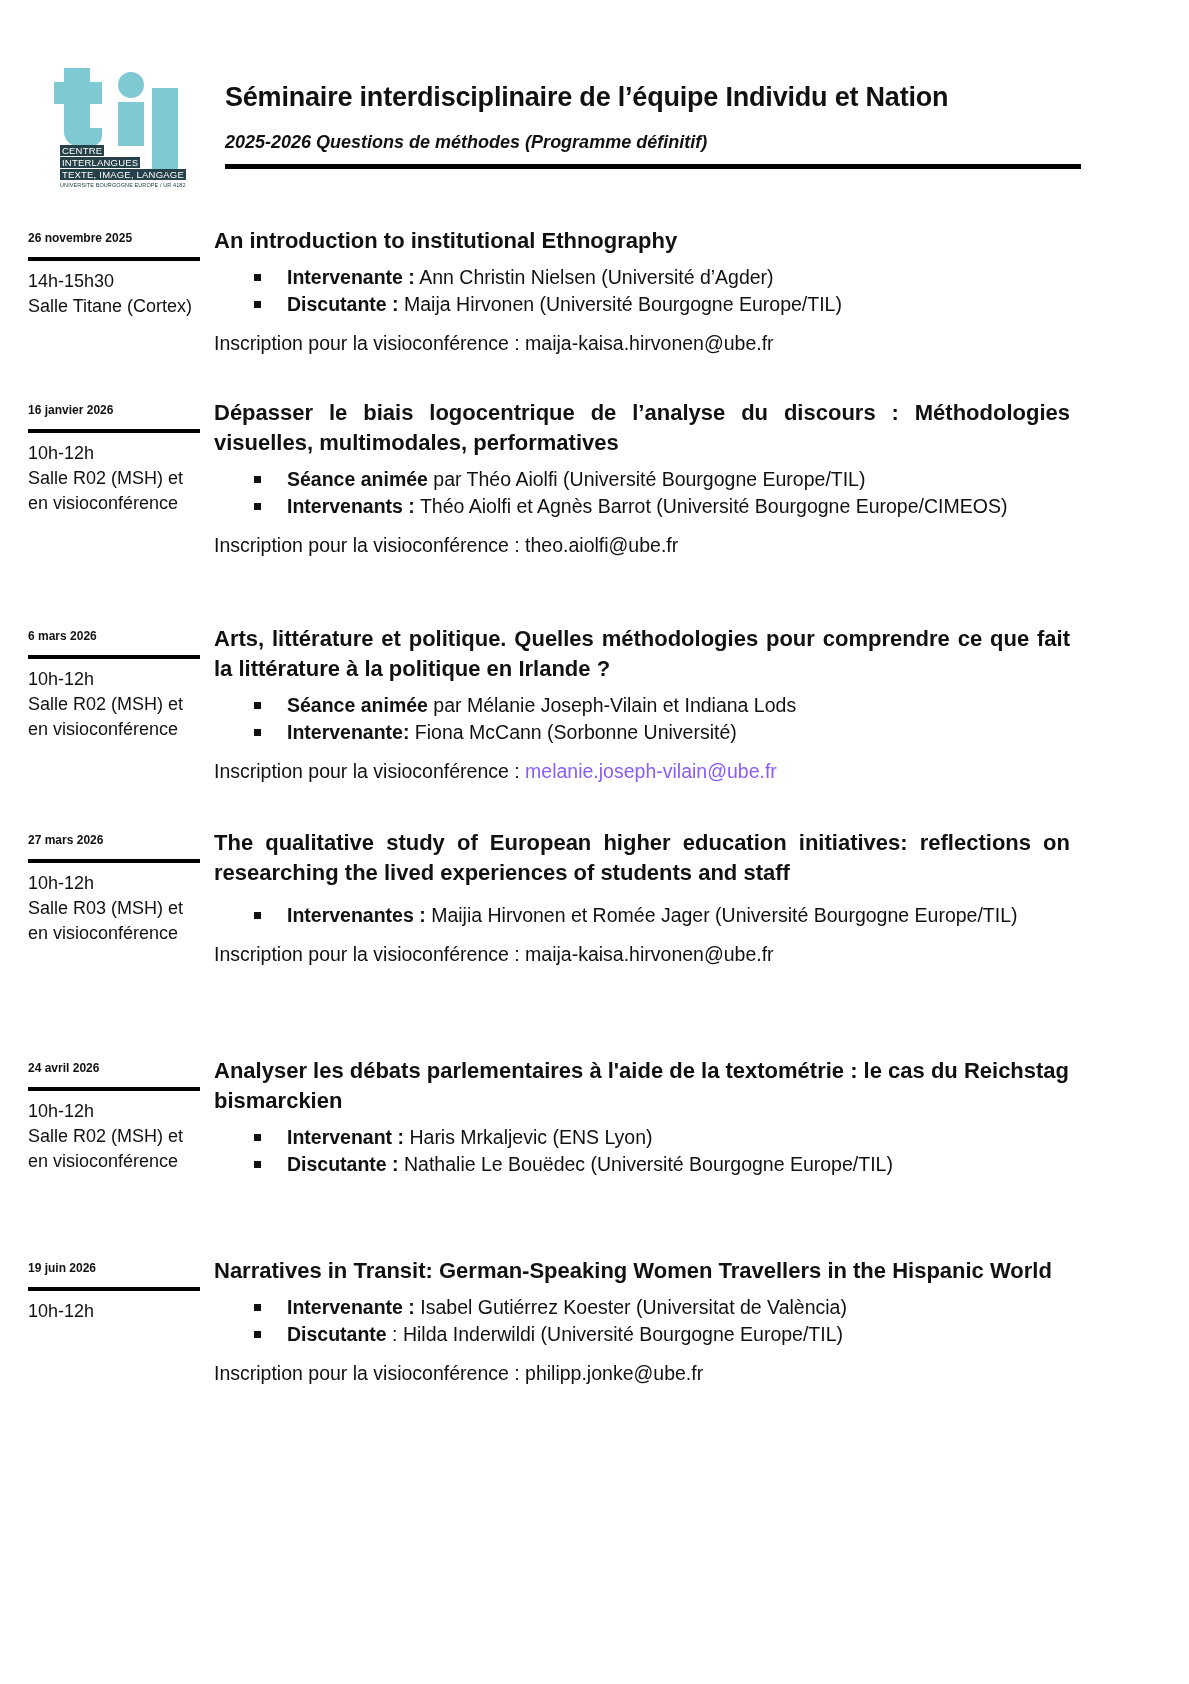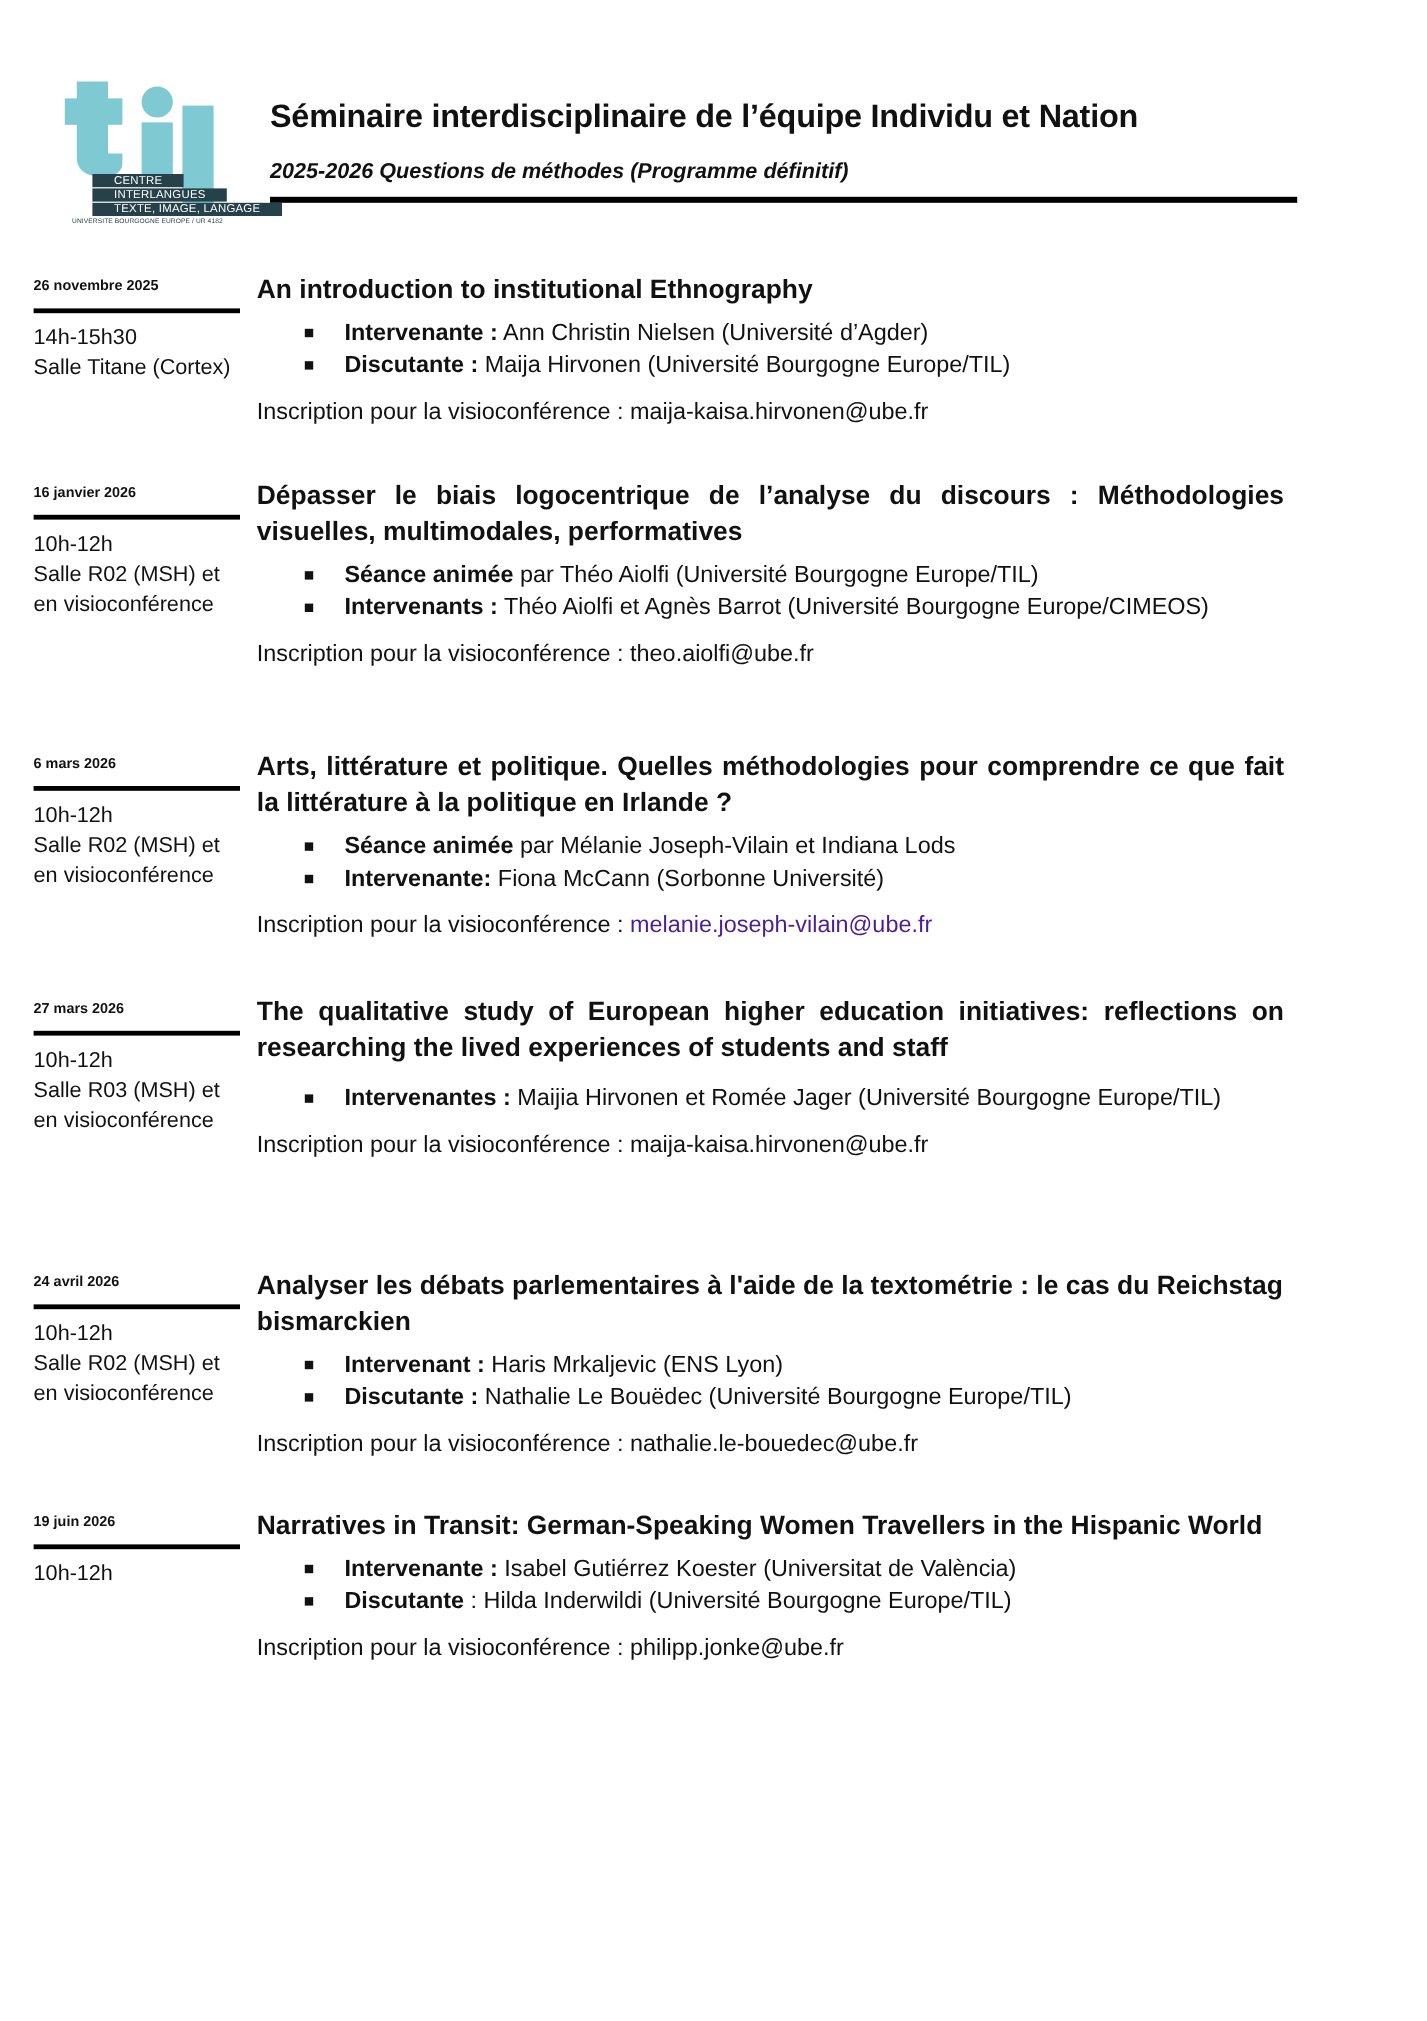--- a/index.html
+++ b/index.html
@@ -6,21 +6,21 @@
   body { width: 1189px; height: 1684px; position: relative; overflow: hidden;
          font-family: "Liberation Sans", "DejaVu Sans", sans-serif; color: #111; }
 
   .logo { position: absolute; left: 54px; top: 56px; width: 126px; height: 132px; }
   .logo .t-stem { position: absolute; left: 10px; top: 12px; width: 26px; height: 78px; background: #7ec9d2; border-radius: 0 0 0 14px; }
   .logo .t-bar { position: absolute; left: 0px; top: 26px; width: 48px; height: 22px; background: #7ec9d2; }
   .logo .t-foot { position: absolute; left: 22px; top: 72px; width: 26px; height: 18px; background: #7ec9d2; border-radius: 0 0 10px 0; }
   .logo .i-dot { position: absolute; left: 64px; top: 16px; width: 26px; height: 26px; border-radius: 50%; background: #7ec9d2; }
   .logo .i-stem { position: absolute; left: 64px; top: 46px; width: 26px; height: 44px; background: #7ec9d2; }
   .logo .l-stem { position: absolute; left: 98px; top: 32px; width: 26px; height: 84px; background: #7ec9d2; }
-  .logo .tag { position: absolute; left: 23px; background: #27414a; color: #fff; font-size: 9.5px; line-height: 11px; padding: 0 18px; letter-spacing: 0.2px; white-space: nowrap; }
+  .logo .tag { position: absolute; left: 6px; background: #27414a; color: #fff; font-size: 9.5px; line-height: 11px; padding: 0 2px; letter-spacing: 0.2px; white-space: nowrap; }
   .logo .tag1 { top: 89px; }
   .logo .tag2 { top: 101px; }
   .logo .tag3 { top: 113px; }
   .logo .univ { position: absolute; left: 6px; top: 126px; font-size: 5.5px; color: #27414a; white-space: nowrap; letter-spacing: 0.1px; }
 
   .header { position: absolute; left: 225px; top: 80px; width: 856px; }
   .header .title { font-size: 27px; font-weight: bold; line-height: 34px; margin: 0; letter-spacing: -0.2px; }
   .header .subtitle { font-size: 18px; font-weight: bold; font-style: italic; margin-top: 16px; line-height: 24px; }
   .header .rule { height: 5px; background: #000; margin-top: 10px; }
 
@@ -29,21 +29,21 @@
   .datecol .date { font-size: 12px; font-weight: bold; line-height: 25px; }
   .datecol .rule { height: 4px; background: #000; margin-top: 6px; }
   .datecol .info { font-size: 18px; line-height: 25px; margin-top: 8px; }
   .body { position: absolute; left: 214px; width: 856px; }
   .body .etitle { font-size: 22px; font-weight: bold; line-height: 30px; text-align: justify; margin: 0; }
   .body ul { list-style: none; margin: 8px 0 0 0; padding: 0; }
   .body li { position: relative; padding-left: 73px; font-size: 19.5px; line-height: 27px; text-align: justify; }
   .body li .bullet { position: absolute; left: 40px; top: 10px; width: 7px; height: 7px; background: #111; }
   .body li .lbl { font-weight: bold; }
   .body .reg { font-size: 19.5px; line-height: 27px; margin-top: 12px; }
-  .body .reg .mail-gray { color: #4c1d95; }
+  .body .reg .mail-gray { color: #8b5cf6; }
 </style>
 </head>
 <body>
 
 <div class="logo">
   <div class="t-bar"></div>
   <div class="t-stem"></div>
   <div class="t-foot"></div>
   <div class="i-dot"></div>
   <div class="i-stem"></div>
@@ -133,21 +133,20 @@
     <div class="rule"></div>
     <div class="info">10h-12h</div>
     <div class="info" style="margin-top:0;">Salle R02 (MSH) et en visioconférence</div>
   </div>
   <div class="body">
     <h2 class="etitle" style="text-align:left;">Analyser les débats parlementaires à l'aide de la textométrie : le cas du Reichstag bismarckien</h2>
     <ul>
       <li><span class="bullet"></span><span class="lbl">Intervenant :</span><span> Haris Mrkaljevic (ENS Lyon)</span></li>
       <li><span class="bullet"></span><span class="lbl">Discutante :</span><span> Nathalie Le Bouëdec (Université Bourgogne Europe/TIL)</span></li>
     </ul>
-    <div class="reg"><span>Inscription pour la visioconférence : </span><span>nathalie.le-bouedec@ube.fr</span></div>
   </div>
 </div>
 
 <div class="event" style="top:1256px;">
   <div class="datecol">
     <div class="date">19 juin 2026</div>
     <div class="rule"></div>
     <div class="info">10h-12h</div>
   </div>
   <div class="body">

